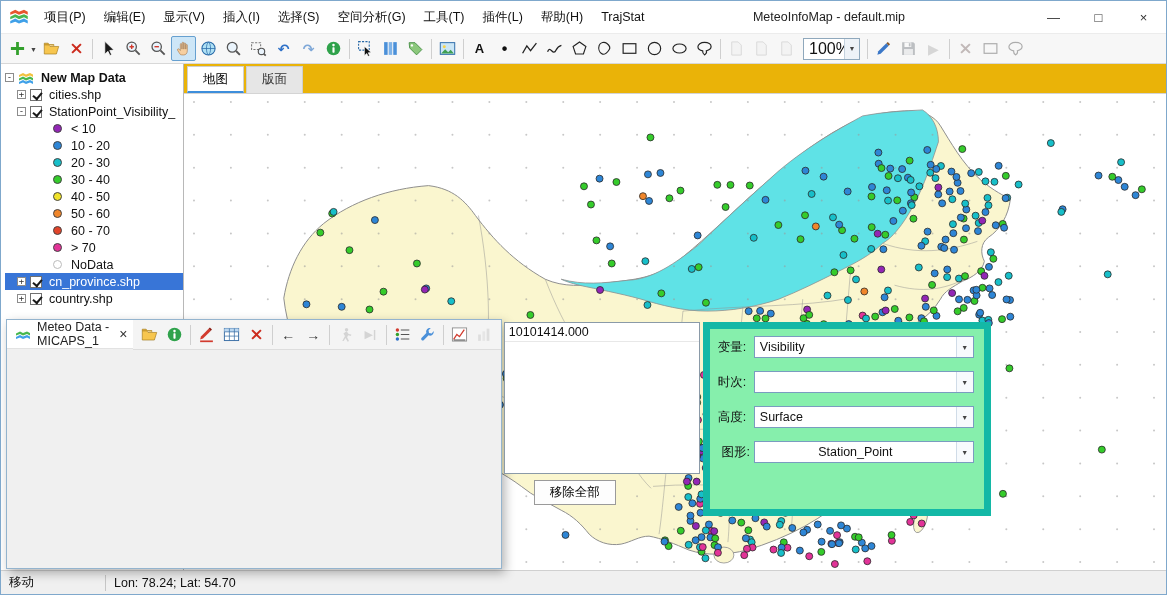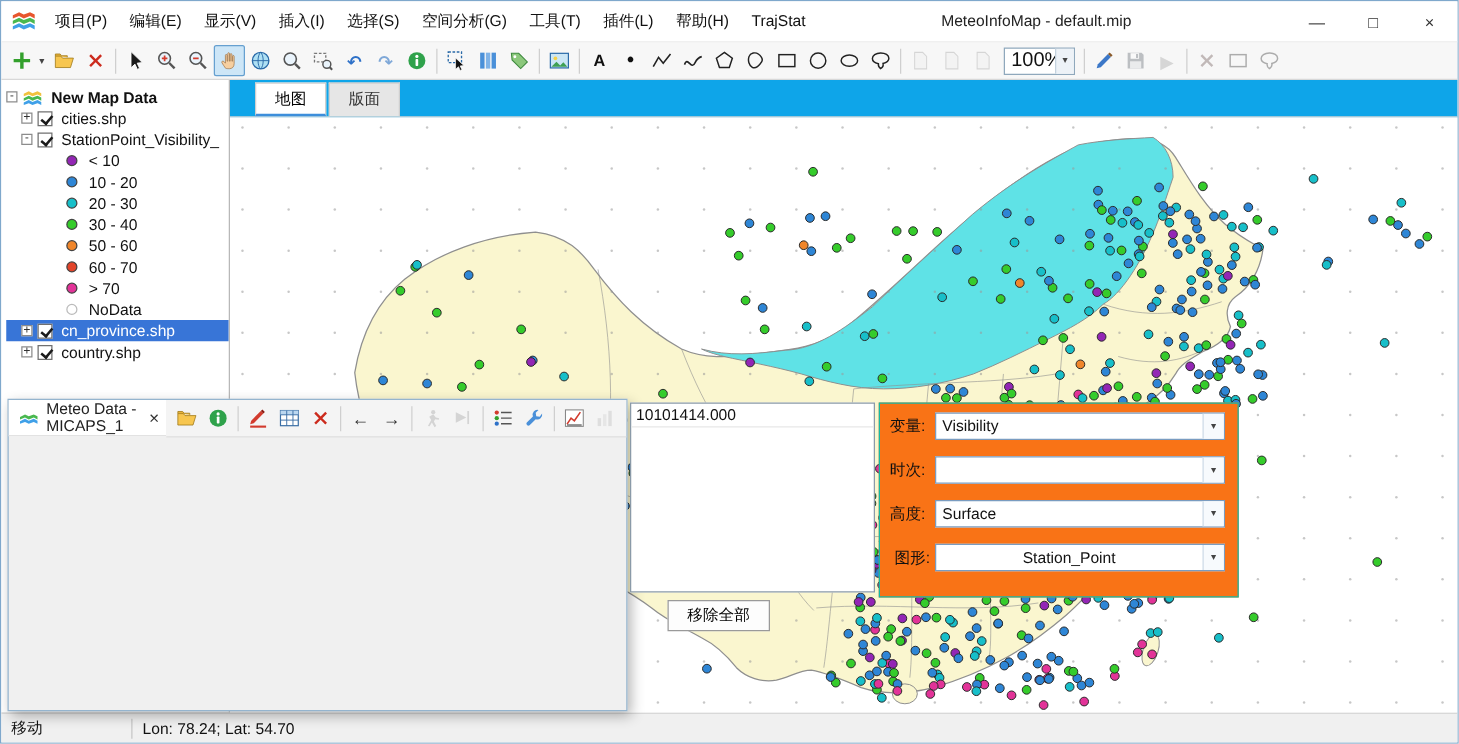--- a/index.html
+++ b/index.html
@@ -38,37 +38,37 @@
   .checkbox{width:12px;height:12px;flex:0 0 12px;border:1px solid #707070;background:#fff;margin-right:4px;position:relative}
   .checkbox.checked:after{content:"";position:absolute;left:2px;top:2px;width:7px;height:4px;border-left:2px solid #1a1a1a;border-bottom:2px solid #1a1a1a;transform:rotate(-50deg)}
   .tree-label{padding:0 3px}
   .root-label{font-weight:bold}
   .frame-icon{width:16px;height:14px;margin-right:4px;flex:0 0 16px}
   .layer-row{padding-left:12px}
   .class-row{padding-left:48px}
   .class-dot{width:9px;height:9px;flex:0 0 9px;border-radius:50%;border:1px solid #444;margin-right:6px}
 
   .map-side{flex:1;display:flex;flex-direction:column;min-width:0}
-  .tabstrip{height:30px;flex:0 0 30px;background:#0ea5e9;border-bottom:1px solid #D4D4D4;display:flex;align-items:flex-end;padding-left:20px}
+  .tabstrip{height:30px;flex:0 0 30px;background:#eab308;border-bottom:1px solid #D4D4D4;display:flex;align-items:flex-end;padding-left:3px}
   .tab{height:27px;line-height:25px;padding:0 15px;font-size:12.5px;color:#333;background:#E6E6E6;border:1px solid #CFCFCF;border-bottom:none;margin-right:2px}
   .tab.active{background:#fff;border-bottom:2px solid #3D8EDB;color:#000}
   .map-area{flex:1;position:relative;background:#fff;overflow:hidden}
   #map-svg{position:absolute;left:0;top:0;width:100%;height:100%}
 
   
   .dialog{position:absolute;left:5px;top:318px;width:496px;height:250px;background:#F0F0F0;border:1px solid #94B4CE;box-shadow:3px 4px 10px rgba(0,0,0,.3);display:flex;flex-direction:row;z-index:5}
   .dlg-title{height:29px;flex:0 0 29px;background:#fff;display:flex;align-items:center;padding-left:8px;border-bottom:1px solid #E2E2E2}
   .dlg-title .ttl{font-size:12.5px;color:#222;margin-left:6px}
   .dlg-close{margin-left:auto;width:34px;height:100%;display:flex;align-items:center;justify-content:center;color:#333;font-size:14px}
   .dlg-toolbar{height:30px;flex:0 0 30px;display:flex;align-items:center;background:#F4F4F4;border-bottom:1px solid #DDD;padding:0 4px}
   .dlg-body{flex:1;position:relative}
   .data-list{position:absolute;left:3px;top:2px;width:196px;height:152px;background:#fff;border:1px solid #8A9AA8;overflow:hidden}
   .data-list .item{height:19px;line-height:19px;padding:0 4px;font-size:12.5px;border-bottom:1px solid #E8E8E8}
   .remove-all-btn{position:absolute;left:33px;top:160px;width:82px;height:25px;background:#FDFDFD;border:1px solid #9A9A9A;font-size:12.5px;font-family:inherit;display:flex;align-items:center;justify-content:center}
-  .form-panel{position:absolute;left:202px;top:2px;width:288px;height:156px;background:#f97316;border:1px solid #14b8a6}
+  .form-panel{position:absolute;left:202px;top:2px;width:288px;height:194px;background:#86efac;border:7px solid #14b8a6}
   .form-row{position:absolute;left:8px;right:10px;height:22px;display:flex;align-items:center}
   .form-label{width:36px;font-size:12.5px;flex:0 0 36px}
   .combo{flex:1;height:22px;background:#fff;border:1px solid #7A9CC0;display:flex;align-items:center}
   .combo .val{flex:1;padding:0 5px;font-size:12.5px;white-space:nowrap;overflow:hidden}
   .combo .caret{width:17px;height:100%;border-left:1px solid #D0DCE8;background:#F7FAFD;display:flex;align-items:center;justify-content:center;font-size:7px;color:#444;flex:0 0 17px}
 
   
   .statusbar{height:24px;flex:0 0 24px;background:#F0F0F0;border-top:1px solid #D0D0D0;display:flex;align-items:center;font-size:12.5px;color:#111}
   .sb-cell{padding:0 8px;white-space:nowrap}
   .sb-mode{width:104px}
@@ -342,20 +342,24 @@
           <span class="class-dot" style="background: rgb(46, 134, 214);"></span>
           <span class="tree-label">10 - 20</span>
         </div>
         <div class="tree-row class-row">
           <span class="class-dot" style="background: rgb(23, 191, 201);"></span>
           <span class="tree-label">20 - 30</span>
         </div>
         <div class="tree-row class-row">
           <span class="class-dot" style="background: rgb(53, 204, 43);"></span>
           <span class="tree-label">30 - 40</span>
+        </div>
+        <div class="tree-row class-row">
+          <span class="class-dot" style="background: rgb(240, 226, 41);"></span>
+          <span class="tree-label">40 - 50</span>
         </div>
         <div class="tree-row class-row">
           <span class="class-dot" style="background: rgb(240, 134, 43);"></span>
           <span class="tree-label">50 - 60</span>
         </div>
         <div class="tree-row class-row">
           <span class="class-dot" style="background: rgb(226, 68, 42);"></span>
           <span class="tree-label">60 - 70</span>
         </div>
         <div class="tree-row class-row">

